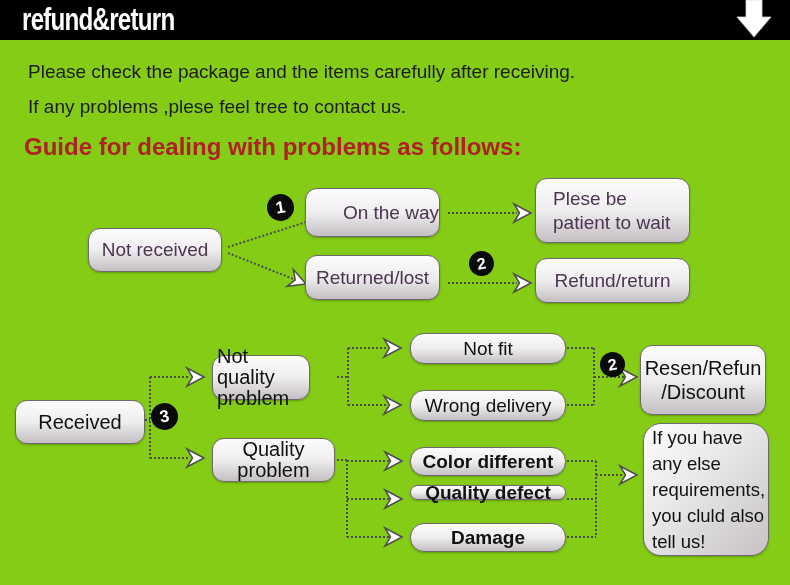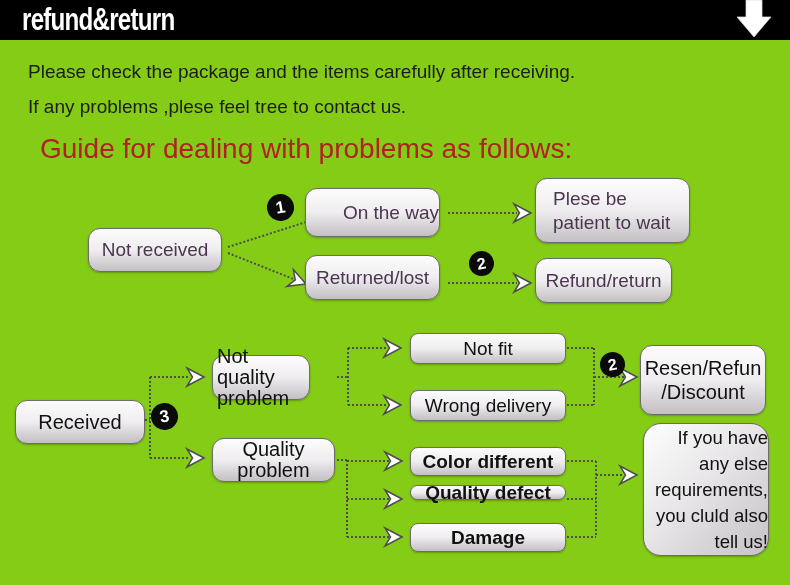--- a/index.html
+++ b/index.html
@@ -4,32 +4,32 @@
 <style>
   html,body{margin:0;padding:0;background:#fff;}
   #canvas{position:relative;width:790px;height:585px;background:#84cc16;overflow:hidden;
           font-family:"Liberation Sans",sans-serif;}
   
   .topbar{position:absolute;left:0;top:0;width:790px;height:40px;background:#000;}
   .topbar-title{position:absolute;left:22px;top:2px;color:#fff;font-size:31px;font-weight:bold;
                 letter-spacing:-1px;transform:scaleX(0.78);transform-origin:left center;white-space:nowrap;}
   
   .intro-line{position:absolute;left:28px;color:#1c1c1c;font-size:19px;white-space:nowrap;}
-  .guide-heading{position:absolute;left:40px;top:133px;color:#b02025;font-size:28px;font-weight:normal;white-space:nowrap;}
+  .guide-heading{position:absolute;left:24px;top:133px;color:#b02025;font-size:24px;font-weight:bold;white-space:nowrap;}
   
   #wires{position:absolute;left:0;top:0;width:790px;height:585px;pointer-events:none;}
   
   .fbox{position:absolute;box-sizing:border-box;border:1px solid #6e6a6e;border-radius:12px;
         background:linear-gradient(180deg,#fdfcfd 0%,#efedef 50%,#c3bfc3 100%);
         box-shadow:0 1px 2px rgba(0,0,0,0.25);
         display:flex;flex-direction:column;justify-content:center;align-items:center;
         font-size:19px;color:#111;line-height:22px;}
   .fbox.purple{color:#4b3550;}
   .fbox.leftal{align-items:flex-start;}
-  .fbox.pill{border-radius:8px;}
+  .fbox.pill{border-radius:14px;}
   .fbox.bold{font-weight:bold;}
   .fbox.bigrad{border-radius:18px;background:linear-gradient(135deg,#fefefe 0%,#e8e6e8 45%,#c6c2c6 100%);}
   
   .badge{position:absolute;background:#0a0a0a;border-radius:50%;color:#fff;font-weight:bold;
          display:flex;align-items:center;justify-content:center;transform:rotate(-10deg);}
 </style>
 </head>
 <body>
 
 <div id="canvas">
@@ -103,21 +103,21 @@
   <div class="fbox purple" style="left:305px;top:188px;width:135px;height:49px;align-items:flex-end;">
     <div>On the way</div>
   </div>
   <div class="fbox purple leftal" style="left:535px;top:178px;width:155px;height:65px;padding-left:17px;line-height:24px;">
     <div>Plese be</div>
     <div>patient to wait</div>
   </div>
   <div class="fbox purple" style="left:305px;top:255px;width:135px;height:45px;">
     <div>Returned/lost</div>
   </div>
-  <div class="fbox purple" style="left:535px;top:258px;width:137px;height:45px;">
+  <div class="fbox purple" style="left:535px;top:258px;width:155px;height:45px;">
     <div>Refund/return</div>
   </div>
 
   <div class="fbox" style="left:15px;top:400px;width:130px;height:44px;font-size:20px;">
     <div>Received</div>
   </div>
   <div class="fbox leftal" style="left:212px;top:355px;width:98px;height:45px;padding-left:4px;font-size:20px;line-height:21px;">
     <div>Not quality</div>
     <div>problem</div>
   </div>
@@ -137,21 +137,21 @@
   <div class="fbox pill bold" style="left:410px;top:485px;width:156px;height:15px;">
     <div>Quality defect</div>
   </div>
   <div class="fbox pill bold" style="left:410px;top:523px;width:156px;height:29px;">
     <div>Damage</div>
   </div>
   <div class="fbox" style="left:640px;top:345px;width:126px;height:70px;font-size:20px;line-height:24px;">
     <div>Resen/Refun</div>
     <div>/Discount</div>
   </div>
-  <div class="fbox bigrad leftal" style="left:643px;top:423px;width:126px;height:133px;padding-left:8px;font-size:18.5px;line-height:26px;align-items:flex-end;">
+  <div class="fbox bigrad leftal" style="left:643px;top:423px;width:126px;height:133px;padding-left:8px;font-size:18.5px;line-height:26px;">
     <div>If you have</div>
     <div>any else</div>
     <div>requirements,</div>
     <div>you cluld also</div>
     <div>tell us!</div>
   </div>
 
   <div class="badge" style="left:267px;top:194px;width:27px;height:27px;font-size:17px;">1</div>
   <div class="badge" style="left:469px;top:251px;width:25px;height:25px;font-size:16px;">2</div>
   <div class="badge" style="left:151px;top:403px;width:27px;height:27px;font-size:17px;">3</div>

